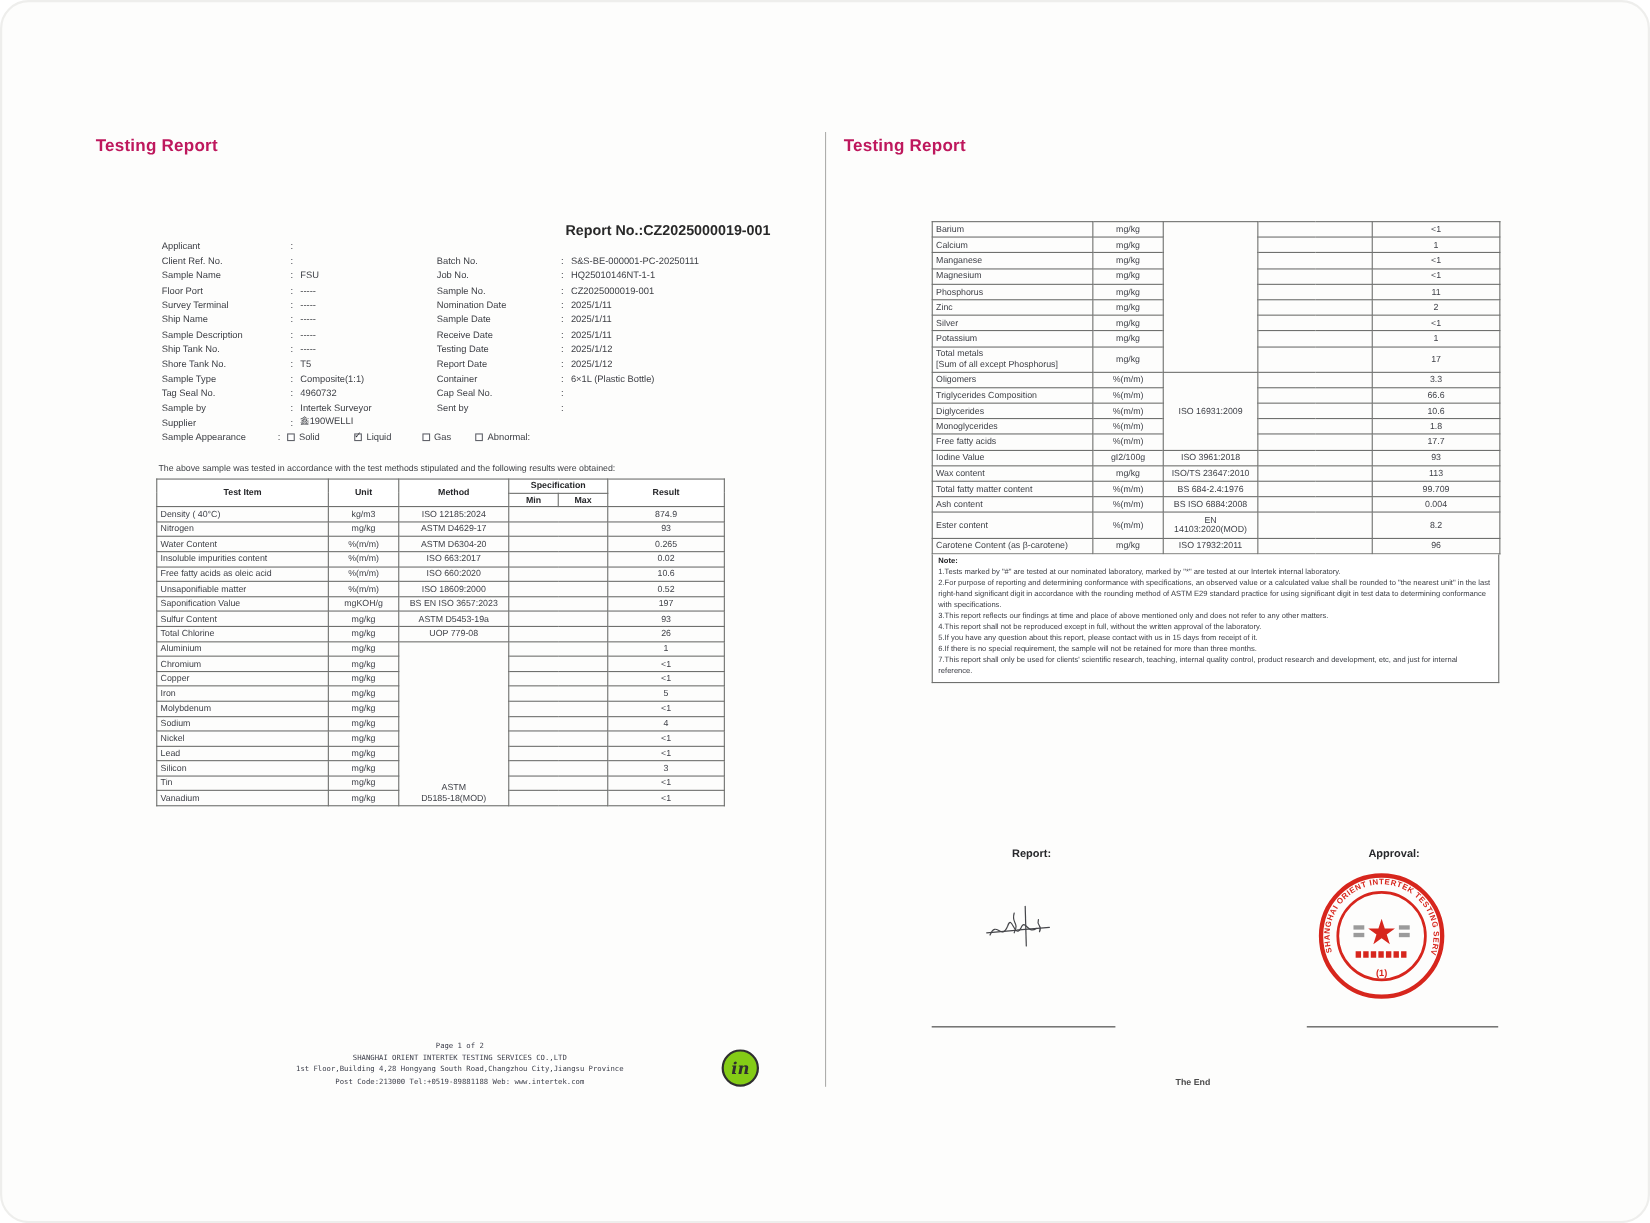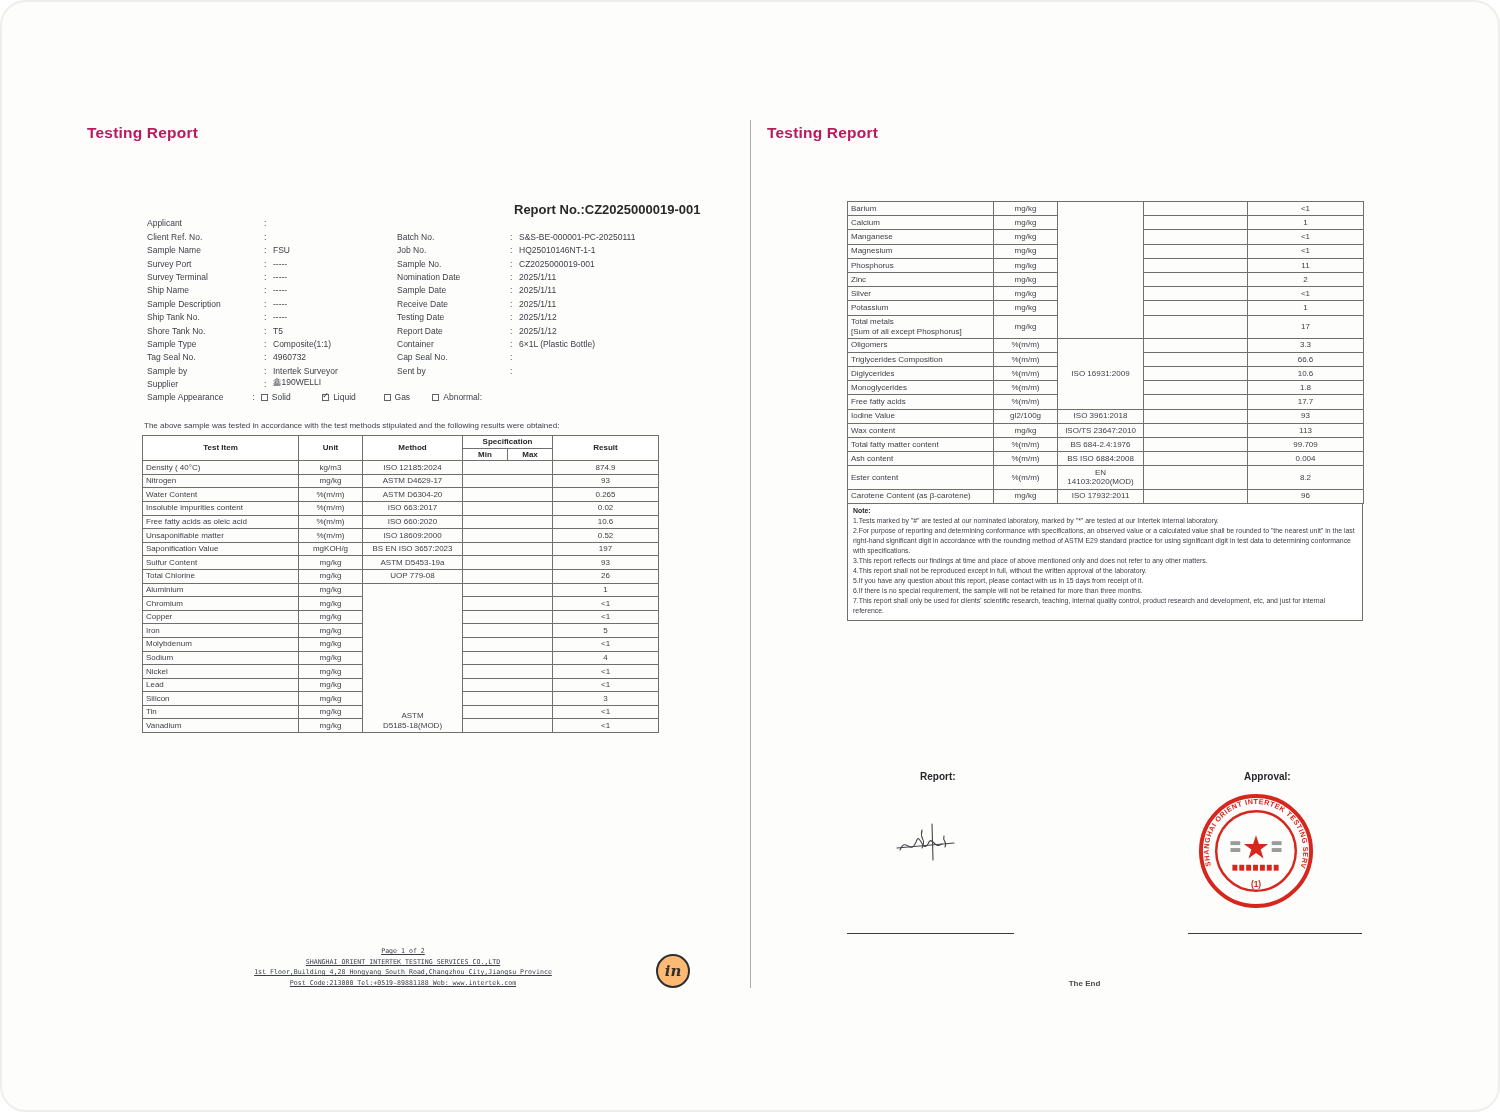--- a/index.html
+++ b/index.html
@@ -26,22 +26,22 @@
   table.rtable{border-collapse:collapse;table-layout:fixed;width:516px;}
   .rtable td,.rtable th{border:1px solid #6f706e;font-size:8px;padding:1.5px 3px;color:#3f4148;line-height:1.2;overflow:hidden;box-sizing:border-box;}
   .rtable th{color:#26272a;font-weight:bold;text-align:center;padding:1px 2px;background:#fff;}
   #t1 td{height:13.1px;}
   #t2 td{height:14.2px;}
   .c{text-align:center;}
   .pre{white-space:pre-line;}
   .vb{vertical-align:bottom;padding-bottom:5px;}
   #notes{border:1px solid #6f706e;border-top:none;width:516px;box-sizing:border-box;padding:2px 5px 4px;font-size:6.9px;line-height:1.45;color:#3f4148;background:#fff;}
   .note-title{font-weight:bold;color:#222326;}
-  #footer{left:71px;top:944px;width:660px;text-align:center;font-family:"DejaVu Sans Mono",monospace;font-size:6.6px;line-height:1.6;color:#3b3d49;text-decoration:underline;}
-  #logo{left:654px;top:952px;width:30px;height:30px;border:2.2px solid #2f2f2f;border-radius:50%;display:flex;align-items:center;justify-content:center;font-family:"DejaVu Serif",serif;font-style:italic;font-weight:bold;font-size:15px;color:#2f2f2f;background:#fdba74;}
+  #footer{left:86px;top:944px;width:660px;text-align:center;font-family:"DejaVu Sans Mono",monospace;font-size:6.6px;line-height:1.6;color:#3b3d49;}
+  #logo{left:654px;top:952px;width:30px;height:30px;border:2.2px solid #2f2f2f;border-radius:50%;display:flex;align-items:center;justify-content:center;font-family:"DejaVu Serif",serif;font-style:italic;font-weight:bold;font-size:15px;color:#2f2f2f;background:#84cc16;}
   #divider{left:748px;top:118px;width:1px;height:868px;background:#aeaeac;}
   .sig-label{font-size:10px;font-weight:bold;color:#27282b;}
   #report-label{left:918px;top:769px;}
   #approval-label{left:1242px;top:769px;}
   #signature{left:890px;top:816px;}
   #stamp{left:1195px;top:790px;}
   .sig-line{height:1px;background:#3c3c3c;top:931px;}
   #line1{left:845px;width:167px;}
   #line2{left:1186px;width:174px;}
   #end-label{left:755px;top:977px;width:655px;text-align:center;font-size:8px;font-weight:bold;color:#4c4c4c;}
@@ -64,21 +64,21 @@
         <span class="flabel">Client Ref. No.</span>
         <span class="fcolon">:</span>
         <span class="fvalue"></span>
       </div>
       <div class="frow">
         <span class="flabel">Sample Name</span>
         <span class="fcolon">:</span>
         <span class="fvalue">FSU</span>
       </div>
       <div class="frow">
-        <span class="flabel">Survey Port</span>
+        <span class="flabel">Floor Port</span>
         <span class="fcolon">:</span>
         <span class="fvalue">-----</span>
       </div>
       <div class="frow">
         <span class="flabel">Survey Terminal</span>
         <span class="fcolon">:</span>
         <span class="fvalue">-----</span>
       </div>
       <div class="frow">
         <span class="flabel">Ship Name</span>

